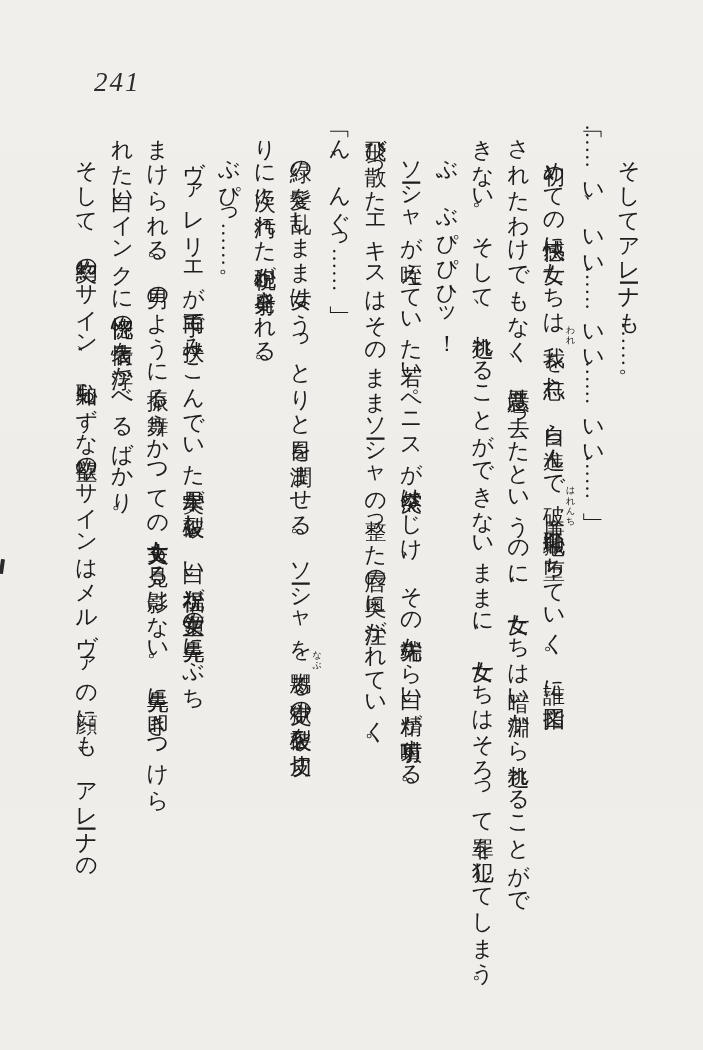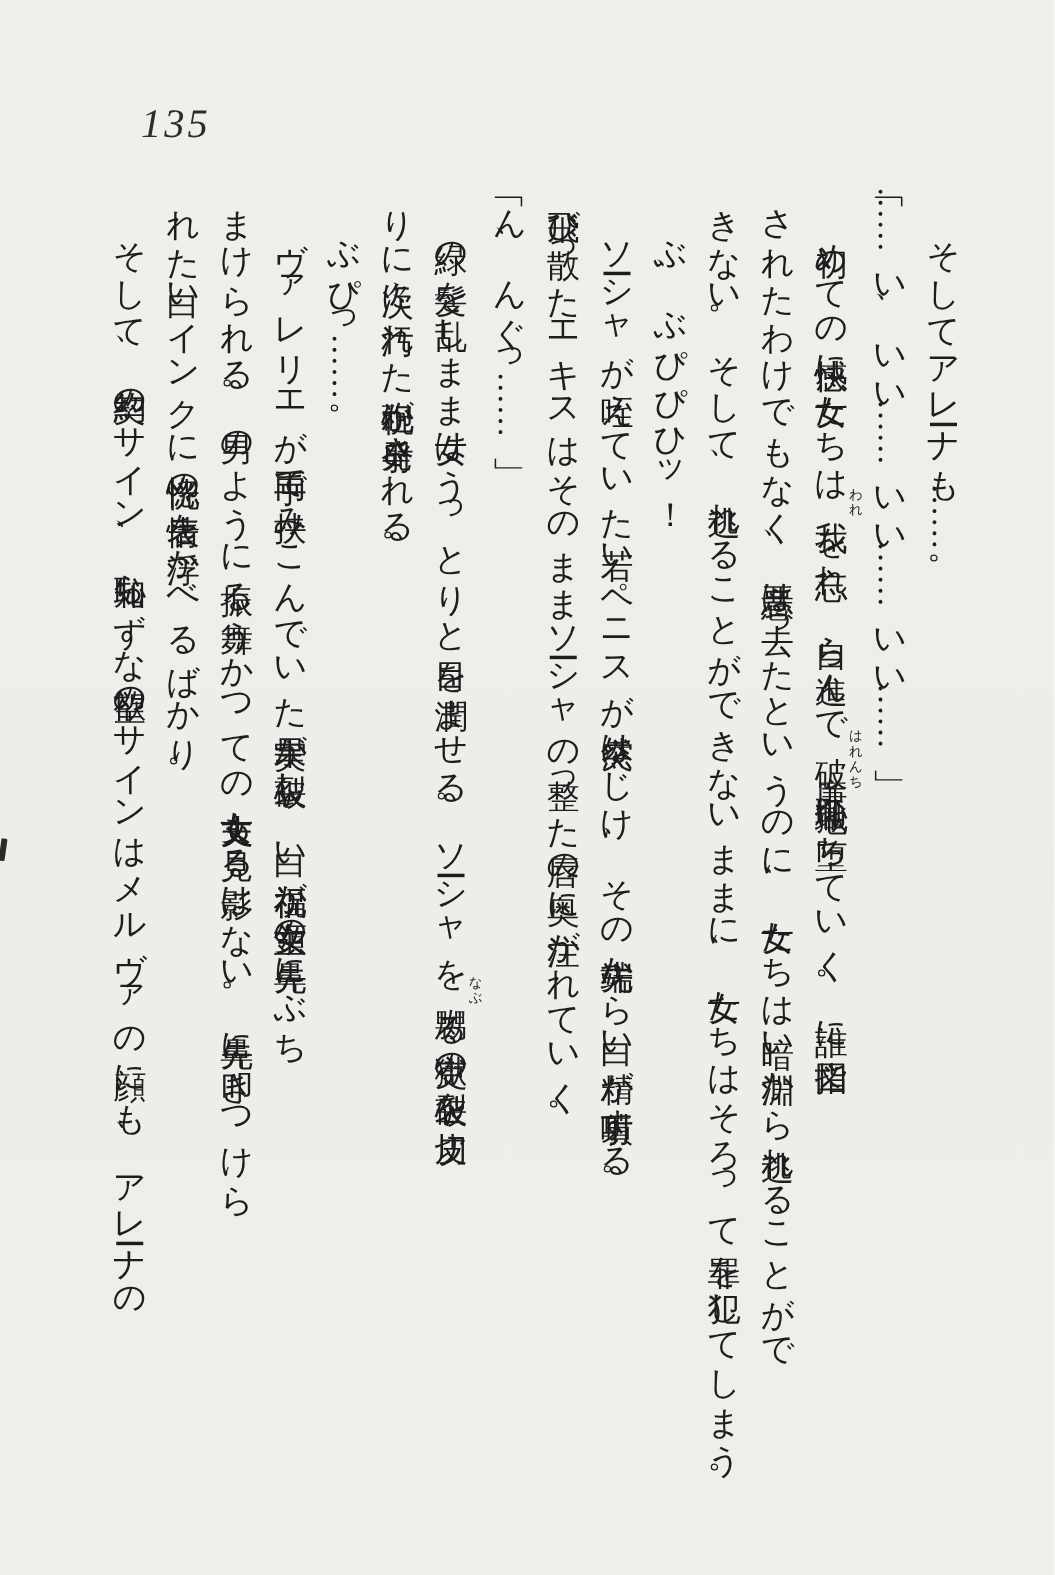--- a/index.html
+++ b/index.html
@@ -64,21 +64,21 @@
     height: 15px;
     background: #2a2a2a;
     transform: rotate(8deg);
     border-radius: 1px;
   }
 </style>
 </head>
 <body>
 
 <div class="page">
-  <div class="page-number">135</div>
+  <div class="page-number">241</div>
 
   <div class="text-block" id="text-block">
       <p class="vline indent">そしてアレーナも……。</p>
       <p class="vline">「……い、いい……いい……いい……」</p>
       <p class="vline indent">初めての快感に女たちは<ruby>我<rt>われ</rt></ruby>を忘れ、自ら進んで<ruby>破廉恥<rt>はれんち</rt></ruby>地獄に堕ちていく。誰に指図</p>
       <p class="vline">されたわけでもなく、悪意は去ったというのに、女たちは暗い淵から逃れることがで</p>
       <p class="vline">きない。そして、逃れることができないままに、女たちはそろって罪を犯してしまう。</p>
       <p class="vline indent">ぶ、ぶぴぴひッ！</p>
       <p class="vline indent">ソーシャが咥えていた若いペニスが突然はじけ、その先端から白い精が噴射する。</p>
       <p class="vline">飛び散ったエキスはそのままソーシャの整った唇の奥に注がれていく。</p>

